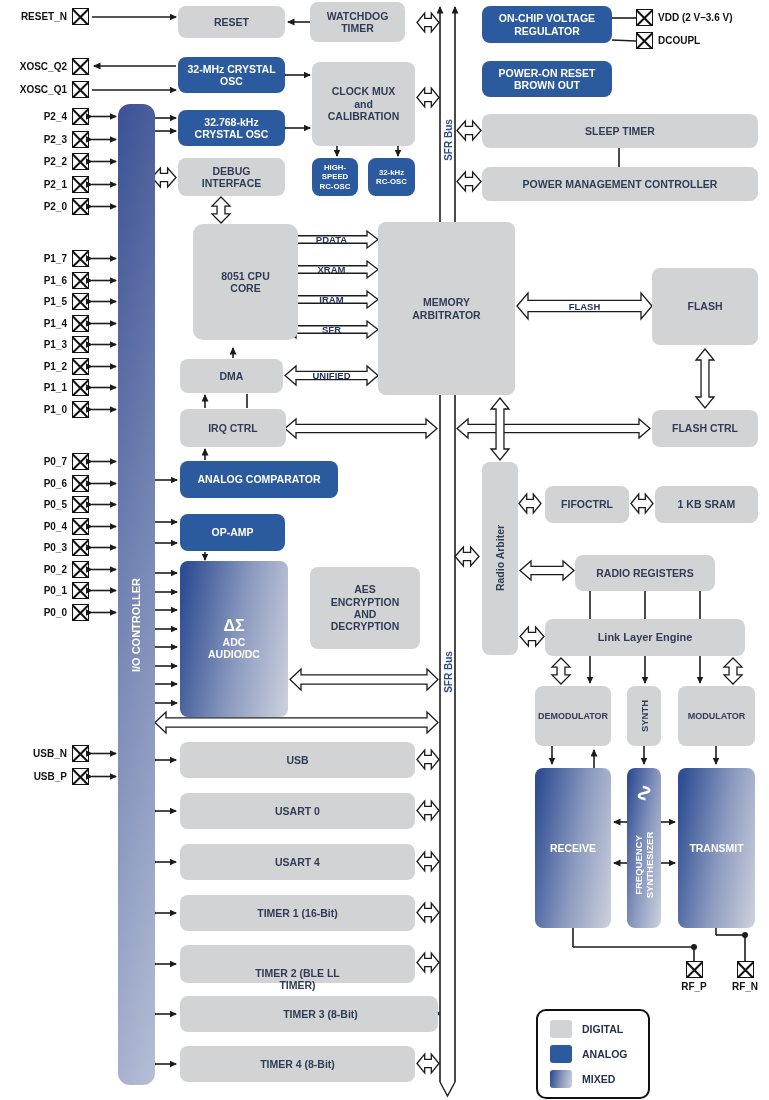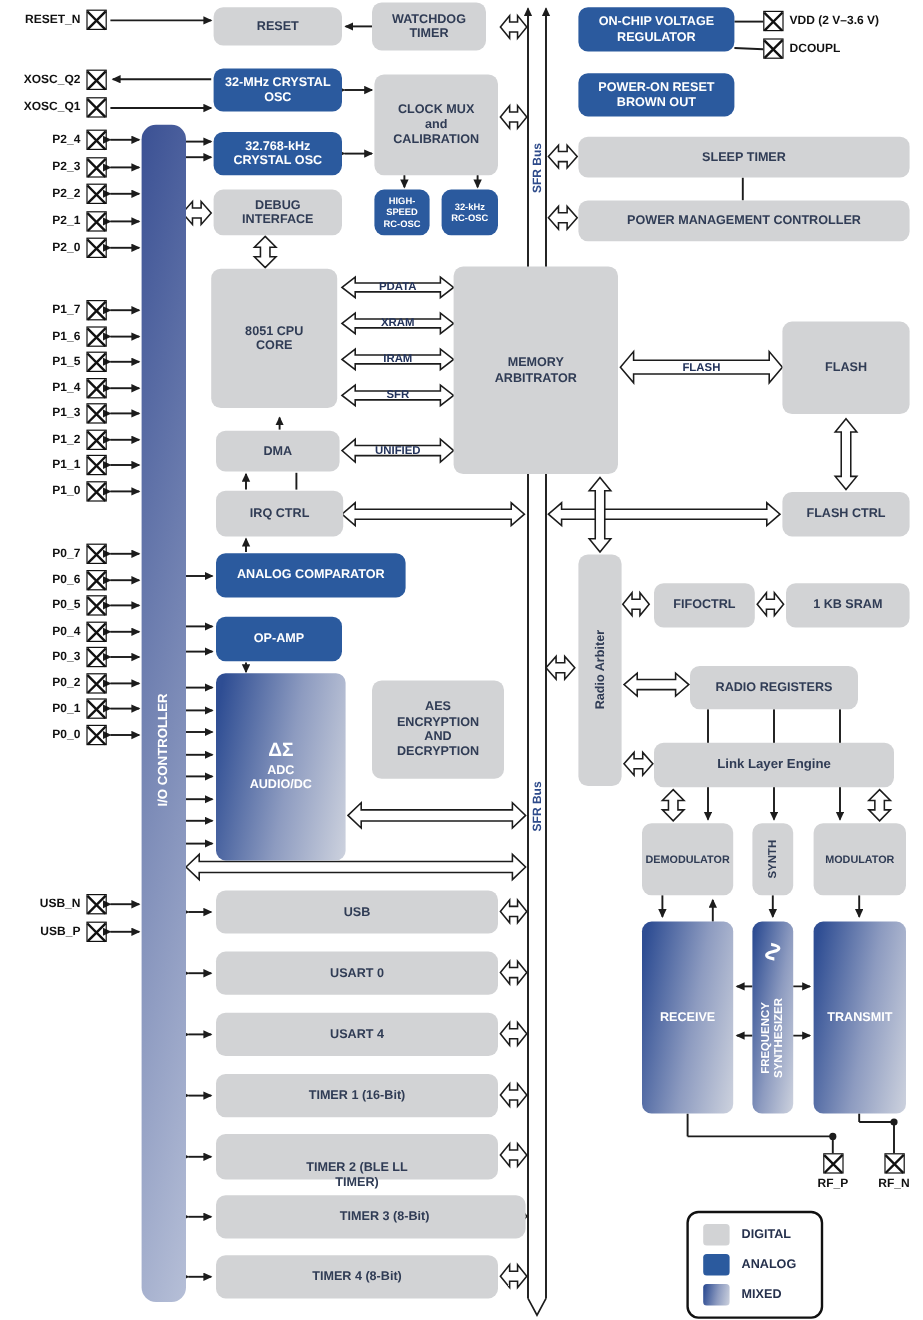--- a/index.html
+++ b/index.html
@@ -22,21 +22,21 @@
   .pin{position:absolute;z-index:2;display:flex;align-items:center;gap:5px;}
   .pinlabel{font-weight:bold;font-size:10px;color:#111;white-space:nowrap;}
   .pinbox{position:relative;width:15px;height:15px;border:1.7px solid #111;flex:0 0 auto;}
   .pinbox::before,.pinbox::after{content:"";position:absolute;left:-2.9px;top:6.6px;width:20.8px;
           height:1.5px;background:#111;}
   .pinbox::before{transform:rotate(45deg);}
   .pinbox::after{transform:rotate(-45deg);}
   .rfpin{position:absolute;z-index:2;display:flex;flex-direction:column;align-items:center;gap:3px;width:50px;}
   #legend{position:absolute;left:536px;top:1009px;width:110px;height:82px;border:2px solid #111;
           border-radius:10px;z-index:2;display:flex;flex-direction:column;justify-content:space-evenly;
-          padding:2px 0;background:#fff;margin-left:36px;}
+          padding:2px 0;background:#fff;}
   .lrow{display:flex;align-items:center;gap:10px;margin-left:12px;}
   .lsw{width:22px;height:18px;border-radius:3px;flex:0 0 auto;}
   .ltxt{font-weight:bold;font-size:10.5px;color:#26314d;}
 </style>
 </head>
 <body>
 
 <div id="canvas">
 
   <svg id="wires" width="769" height="1100">
@@ -198,21 +198,21 @@
   <div class="blk blue" style="left:482px;top:61px;width:130px;height:36px;">
       <span style="width:115px;">POWER-ON RESET BROWN OUT</span>
     </div>
   <div class="blk gray" style="left:482px;top:114px;width:276px;height:34px;">
       <span>SLEEP TIMER</span>
     </div>
   <div class="blk gray" style="left:482px;top:167px;width:276px;height:34px;">
       <span>POWER MANAGEMENT CONTROLLER</span>
     </div>
 
-  <div class="blk gray" style="left:176px;top:224px;width:105px;height:116px;">
+  <div class="blk gray" style="left:193px;top:224px;width:105px;height:116px;border-radius:10px;">
       <span style="width:70px;">8051 CPU CORE</span>
     </div>
   <div class="blk gray" style="left:378px;top:222px;width:137px;height:173px;">
       <span style="width:95px;">MEMORY ARBITRATOR</span>
     </div>
   <div class="blk gray" style="left:180px;top:359px;width:103px;height:34px;">
       <span>DMA</span>
     </div>
   <div class="blk gray" style="left:180px;top:409px;width:106px;height:38px;">
       <span>IRQ CTRL</span>

